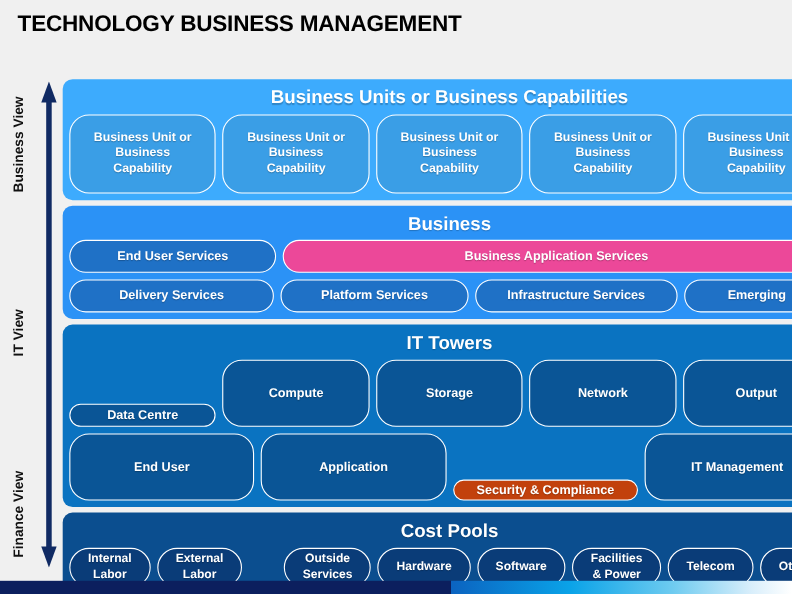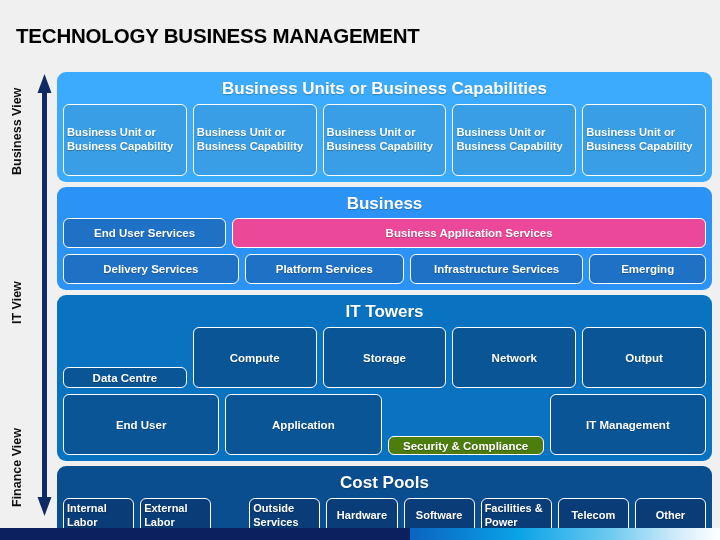--- a/index.html
+++ b/index.html
@@ -7,21 +7,21 @@
   body {
     width: 720px;
     height: 540px;
     background: #f0f0f0;
     font-family: "Liberation Sans", sans-serif;
     overflow: hidden;
     position: relative;
   }
 
   
-  .header { padding: 24px 0 0 16px; }
+  .header { padding: 10px 0 0 16px; }
 
   .page-title {
     font-size: 20.5px;
     font-weight: bold;
     color: #000000;
     letter-spacing: -0.2px;
     line-height: 1.15;
   }
 
   .page-subtitle {
@@ -109,30 +109,31 @@
   .row {
     display: flex;
     flex-direction: row;
     gap: 6px;
     flex: 1;
   }
   .row + .row { margin-top: 6px; }
 
   .cell {
     flex: 1;
-    border-radius: 6px;
+    border-radius: 18px;
     border: 1.3px solid #ffffff;
     color: #ffffff;
     font-size: 11.5px;
     font-weight: bold;
     display: flex;
     align-items: center;
     justify-content: center;
+    text-align: center;
     line-height: 1.22;
-    padding: 2px 3px;
+    padding: 2px 16px;
     text-shadow: 0 1px 1px rgba(0,0,0,.25);
   }
 
   
   .sec-business { background: #3dabfd; }
   .sec-business .cell { background: #3a9ee6; border-color: #ffffff; font-size: 11.2px; }
   .sec-business .row { min-height: 72px; }
 
   
   .sec-services { background: #2b92f6; }
@@ -218,21 +219,21 @@
         <div class="row">
           <div class="cell" style="background: rgb(10, 85, 150); margin-top: 40px;">Data Centre</div>
           <div class="cell" style="background: rgb(10, 85, 150);">Compute</div>
           <div class="cell" style="background: rgb(10, 85, 150);">Storage</div>
           <div class="cell" style="background: rgb(10, 85, 150);">Network</div>
           <div class="cell" style="background: rgb(10, 85, 150);">Output</div>
         </div>
         <div class="row">
           <div class="cell" style="background: rgb(10, 85, 150);">End User</div>
           <div class="cell" style="background: rgb(10, 85, 150);">Application</div>
-          <div class="cell" style="background: #4d7c0f; margin-top: 42px;">Security &amp; Compliance</div>
+          <div class="cell" style="background: #c2410c; margin-top: 42px;">Security &amp; Compliance</div>
           <div class="cell" style="background: rgb(10, 85, 150);">IT Management</div>
         </div>
       </div>
       <div class="section sec-costpools" style="background: rgb(11, 78, 143); flex: 0.88 1 0%;">
         <div class="section-title">Cost Pools</div>
         <div class="row">
           <div class="cell" style="background: rgb(10, 60, 120);">Internal Labor</div>
           <div class="cell" style="background: rgb(10, 60, 120);">External Labor</div>
           <div class="cell" style="background: rgb(10, 60, 120); margin-left: 32px;">Outside Services</div>
           <div class="cell" style="background: rgb(10, 60, 120);">Hardware</div>

